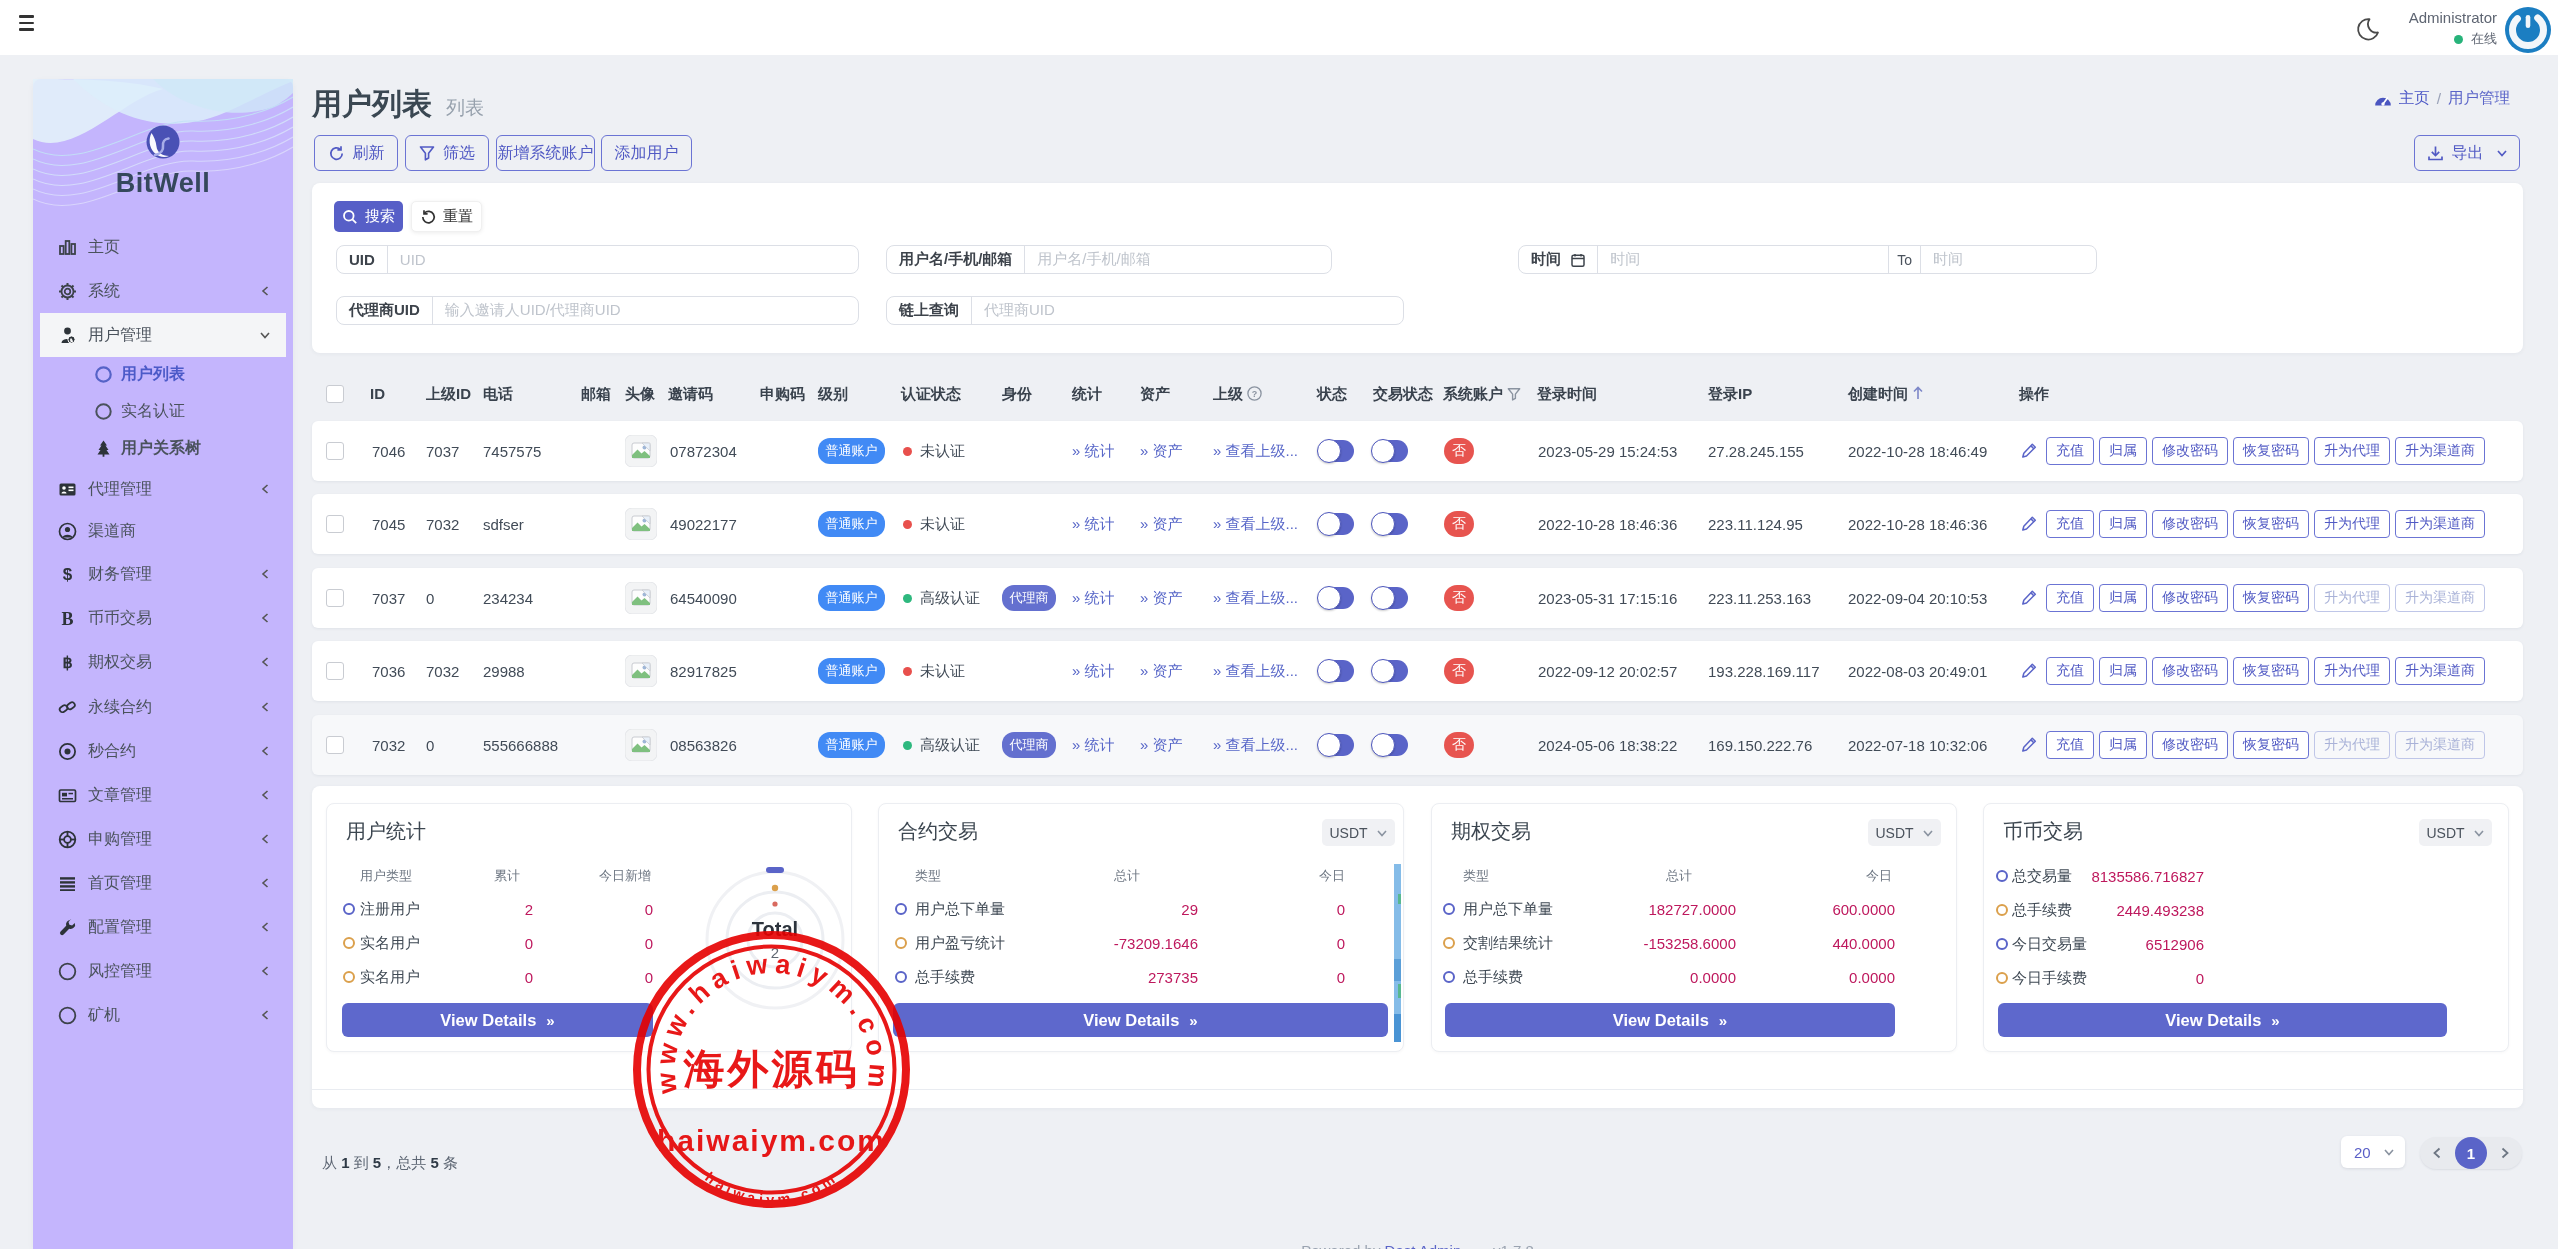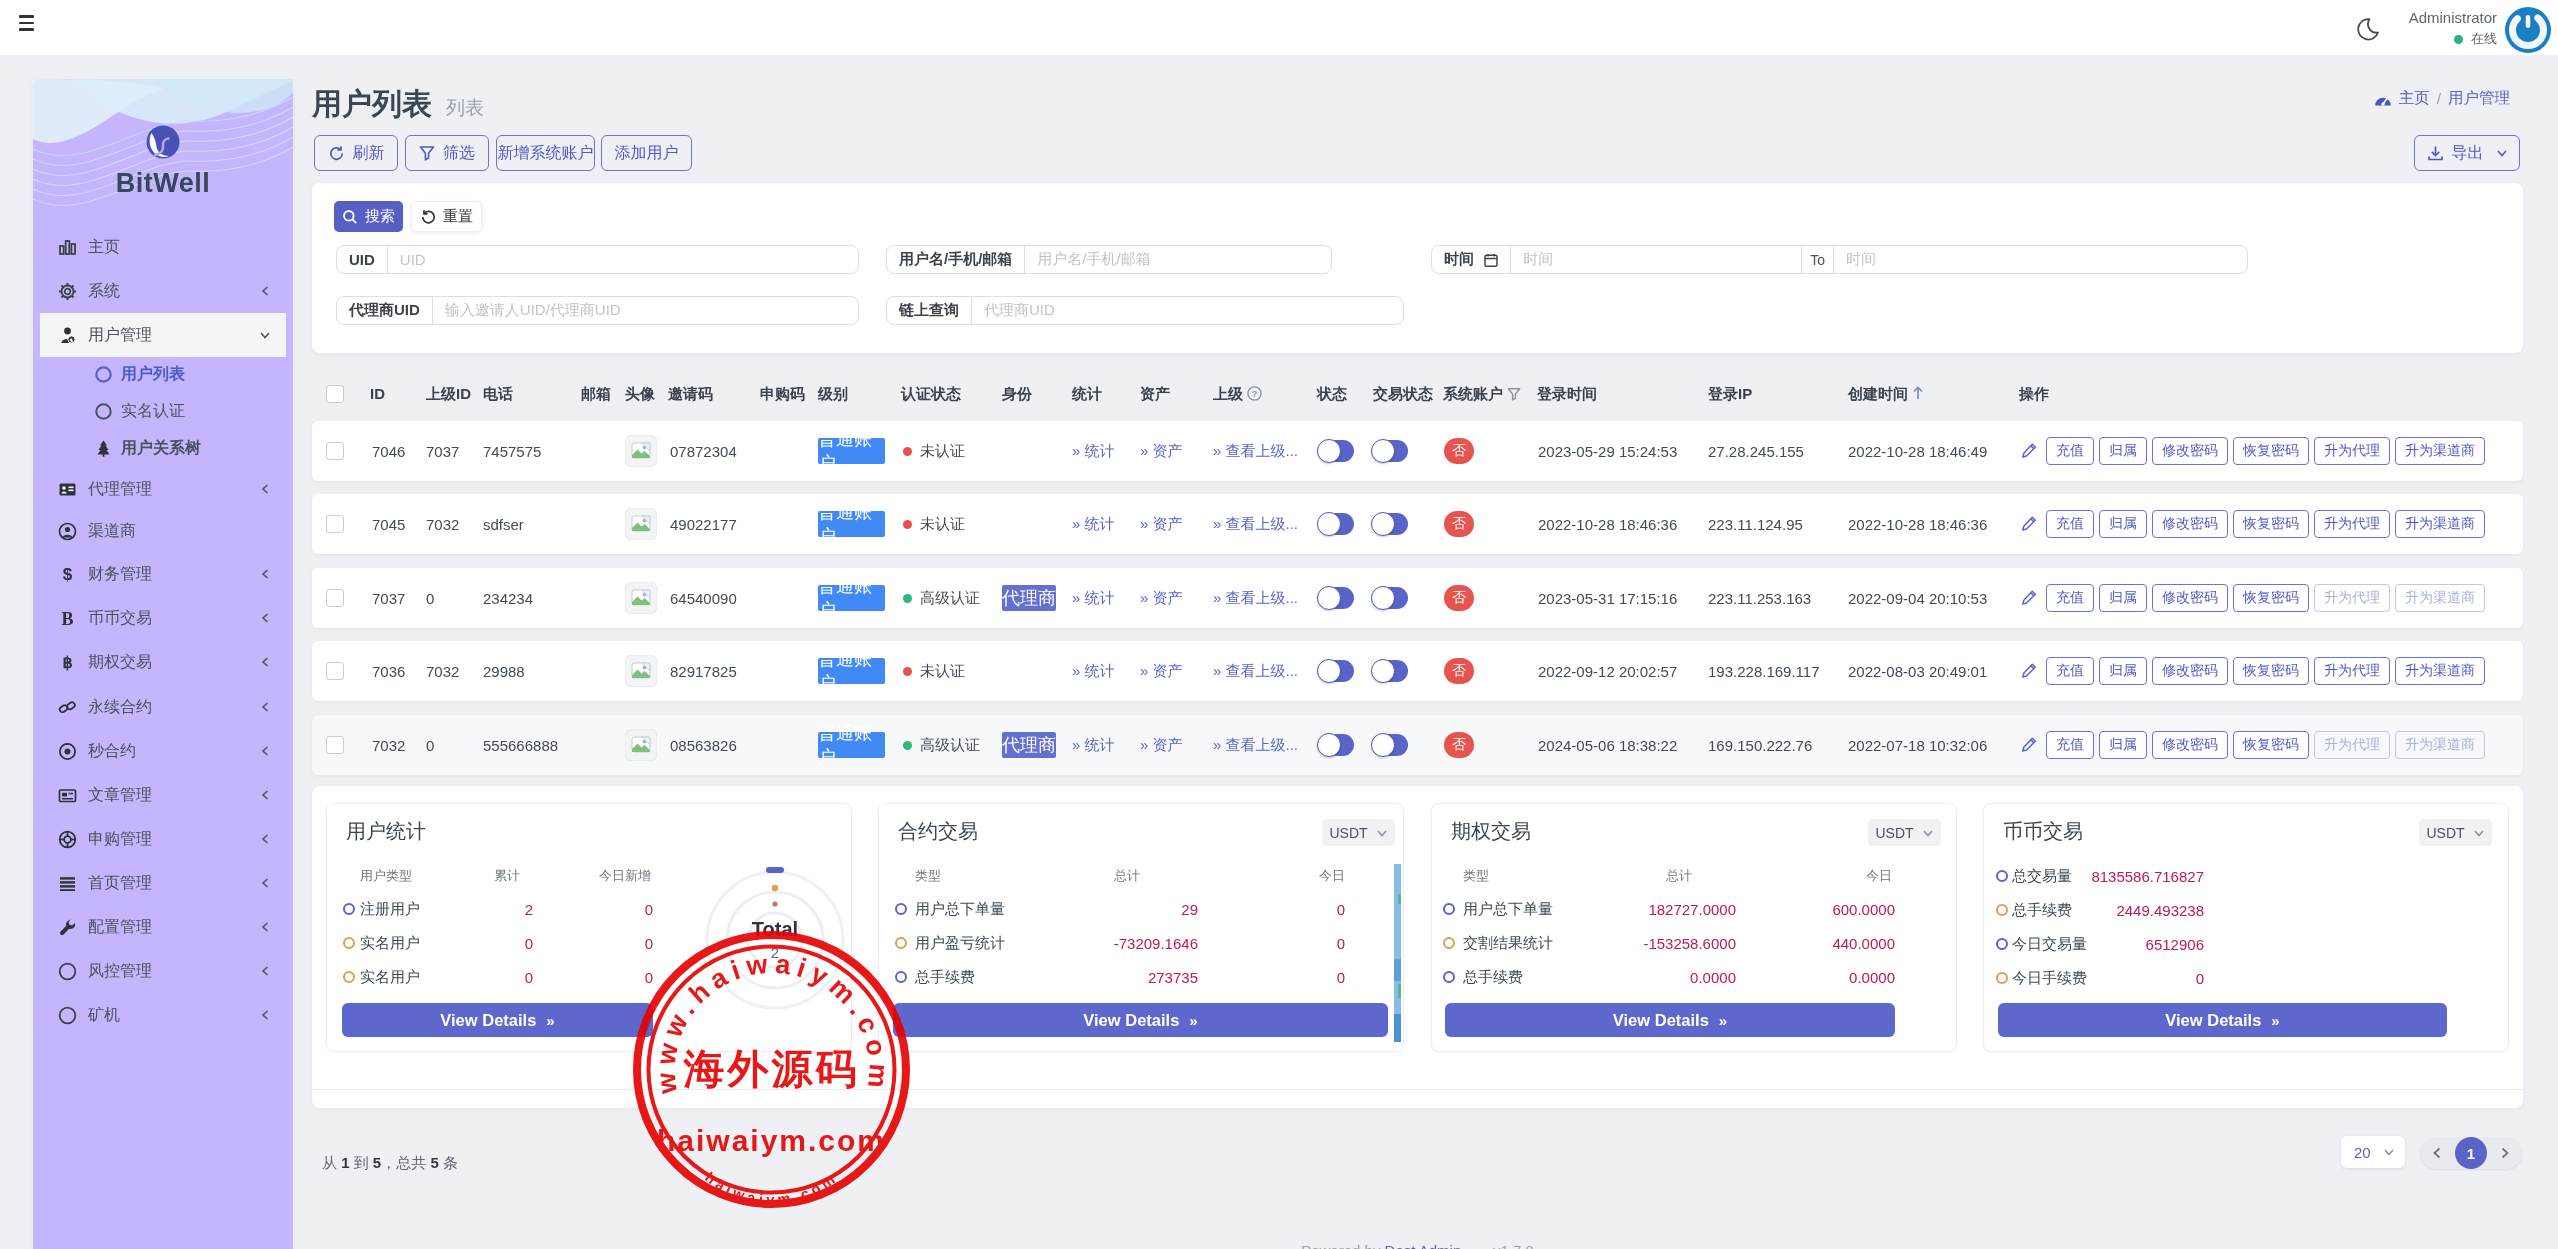--- a/index.html
+++ b/index.html
@@ -11,21 +11,21 @@
 .mitem .ic{position:absolute;left:24px;top:50%;transform:translateY(-50%);width:20px;height:20px;display:flex;align-items:center;justify-content:center;color:#3c4249}
 .mitem .chev{position:absolute;right:22px;top:50%;transform:translateY(-50%);color:#555}
 .sub .lbl{left:88px}
 .sub .ic{left:60px}
 .card{background:#fff;border-radius:8px;box-shadow:0 1px 4px rgba(40,50,80,.05)}
 .obtn{position:absolute;top:135px;height:36px;border:1.5px solid #6b74d4;border-radius:6px;color:#515ac4;font-size:16px;display:flex;align-items:center;justify-content:center;gap:8px;background:transparent}
 .rowband{position:absolute;left:312px;width:2211px;height:60px;background:#fff;border-radius:6px;box-shadow:0 1px 3px rgba(40,50,80,.07)}
 .hc{position:absolute;font-size:15px;font-weight:bold;color:#39424d;top:385px;white-space:nowrap}
 .dc{position:absolute;font-size:15px;color:#414b57;white-space:nowrap;transform:translateY(-50%)}
 .ckb{position:absolute;width:18px;height:18px;border:1.5px solid #c9ccd2;border-radius:3px;background:#fff}
-.badge{position:absolute;height:26px;border-radius:2px;color:#fff;font-size:18px;display:flex;align-items:center;justify-content:center;transform:translateY(-50%)}
+.badge{position:absolute;height:26px;border-radius:12px;color:#fff;font-size:13px;display:flex;align-items:center;justify-content:center;transform:translateY(-50%)}
 .lnk{position:absolute;font-size:15px;color:#5766c8;white-space:nowrap;transform:translateY(-50%)}
 .tgl{position:absolute;width:36px;height:22px;border-radius:11px;background:#5a64c8;transform:translateY(-50%)}
 .tgl i{position:absolute;left:-1px;top:-1px;width:24px;height:24px;border-radius:50%;background:#fff;border:1px solid #4d57bd;box-shadow:0 1px 2px rgba(0,0,0,.2)}
 .no{position:absolute;width:30px;height:26px;border-radius:13px;background:#e7544f;color:#fff;font-size:14px;display:flex;align-items:center;justify-content:center;transform:translateY(-50%)}
 .abtn{height:28px;border:1px solid #6b74d4;border-radius:4px;color:#515ac4;font-size:14px;display:inline-flex;align-items:center;justify-content:center;padding:0 9px;background:#fff;white-space:nowrap}
 .abtn.dis{border-color:#bfc6e8;color:#a9b2d8;background:transparent}
 .statcard{position:absolute;top:803px;width:526px;height:249px;background:#fff;border:1px solid #eceef2;border-radius:8px;box-shadow:0 1px 3px rgba(40,50,80,.04)}
 .sct{position:absolute;left:20px;top:15px;font-size:20px;color:#3c4650}
 .usdt{position:absolute;top:16px;width:73px;height:27px;background:#f0f1f4;border-radius:5px;font-size:14px;color:#4a525c;display:flex;align-items:center;justify-content:center;gap:8px}
 .shead{position:absolute;font-size:13px;color:#6d7682;white-space:nowrap;transform:translateY(-50%)}
@@ -387,21 +387,21 @@
       </g>
     </svg>重置</div>
 <div class="ig" style="left:336px;top:245px;width:523px">
     <span class="lb">UID</span>
     <span class="ph">UID</span>
   </div>
 <div class="ig" style="left:886px;top:245px;width:446px">
     <span class="lb">用户名/手机/邮箱</span>
     <span class="ph">用户名/手机/邮箱</span>
   </div>
-<div class="ig" style="left:1431px;top:245px;width:817px">
+<div class="ig" style="left:1518px;top:245px;width:579px">
     <span class="lb" style="gap:6px;display:flex">时间&nbsp;<svg width="14" height="14" viewBox="0 0 14 14">
         <rect x="1" y="2.2" width="12" height="11" rx="1.5" fill="none" stroke="#3d434b" stroke-width="1.5"></rect>
         <path d="M1 5.5 H 13" stroke="#3d434b" stroke-width="1.5"></path>
         <path d="M4 1 V 3.5 M10 1 V 3.5" stroke="#3d434b" stroke-width="1.5"></path>
       </svg></span>
     <span class="ph" style="width:290px">时间</span>
     <span style="display:flex;align-items:center;padding:0 8px;font-size:14px;color:#4a525c;border-left:1px solid #dcdfe6;border-right:1px solid #dcdfe6">To</span>
     <span class="ph">时间</span>
   </div>
 <div class="ig" style="left:336px;top:296px;width:523px">

